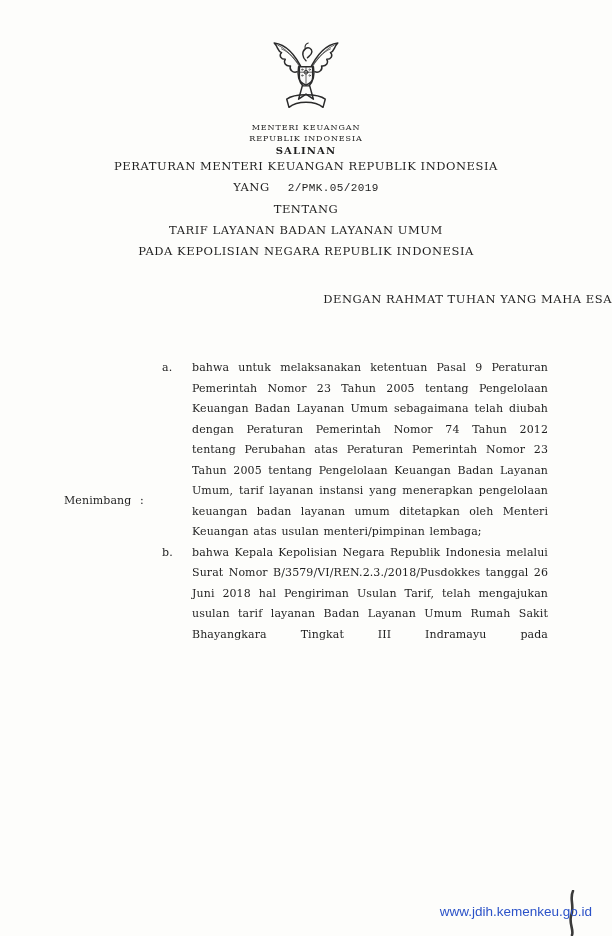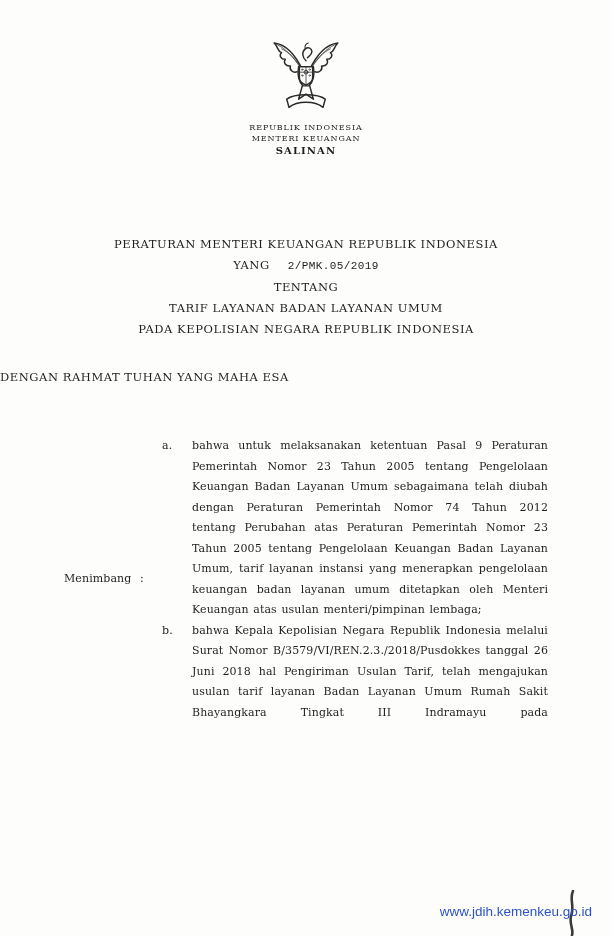--- a/index.html
+++ b/index.html
@@ -24,35 +24,34 @@
   }
   .salinan {
     font-size: 10px;
     font-weight: bold;
     letter-spacing: 1.1px;
     margin-top: 1px;
   }
 
   
   .title-block {
-    margin-top: 78px;
     text-align: center;
     font-size: 11.5px;
     letter-spacing: 0.55px;
     line-height: 21px;
   }
   .nomor-value {
     font-family: "Liberation Mono", "DejaVu Sans Mono", monospace;
     font-size: 11px;
     letter-spacing: 0.4px;
     margin-left: 18px;
   }
   .invocation {
     margin-top: 30px;
-    text-align: left;
+    text-align: right;
     font-size: 11.5px;
     letter-spacing: 0.55px;
   }
   .authority {
     margin-top: 29px;
     text-align: center;
     font-size: 11.5px;
     letter-spacing: 0.55px;
   }
 
@@ -120,22 +119,22 @@
           <circle cx="50" cy="47.5" r="2.6" stroke-width="1.2"></circle>
           <circle cx="45" cy="44" r="1" stroke-width="0.8"></circle>
           <circle cx="55" cy="44" r="1" stroke-width="0.8"></circle>
           <circle cx="45" cy="52" r="1" stroke-width="0.8"></circle>
           <circle cx="55" cy="52" r="1" stroke-width="0.8"></circle>
           <path d="M45 66 L40 84 L50 77 L60 84 L55 66"></path>
           <path d="M24 84 C34 76 66 76 76 84 L73 95 C62 86 38 86 27 95 Z"></path>
         </g>
       </svg>
     </span>
+    <div class="ministry-line">MENTERI KEUANGAN</div>
     <div class="ministry-line">REPUBLIK INDONESIA</div>
-    <div class="ministry-line">MENTERI KEUANGAN</div>
     <div class="salinan">SALINAN</div>
   </header>
 
   <section class="title-block">
     <div>PERATURAN MENTERI KEUANGAN REPUBLIK INDONESIA</div>
     <div>
       <span>YANG</span><span class="nomor-value">2/PMK.05/2019</span>
     </div>
     <div>TENTANG</div>
     <div>TARIF LAYANAN BADAN LAYANAN UMUM</div>

